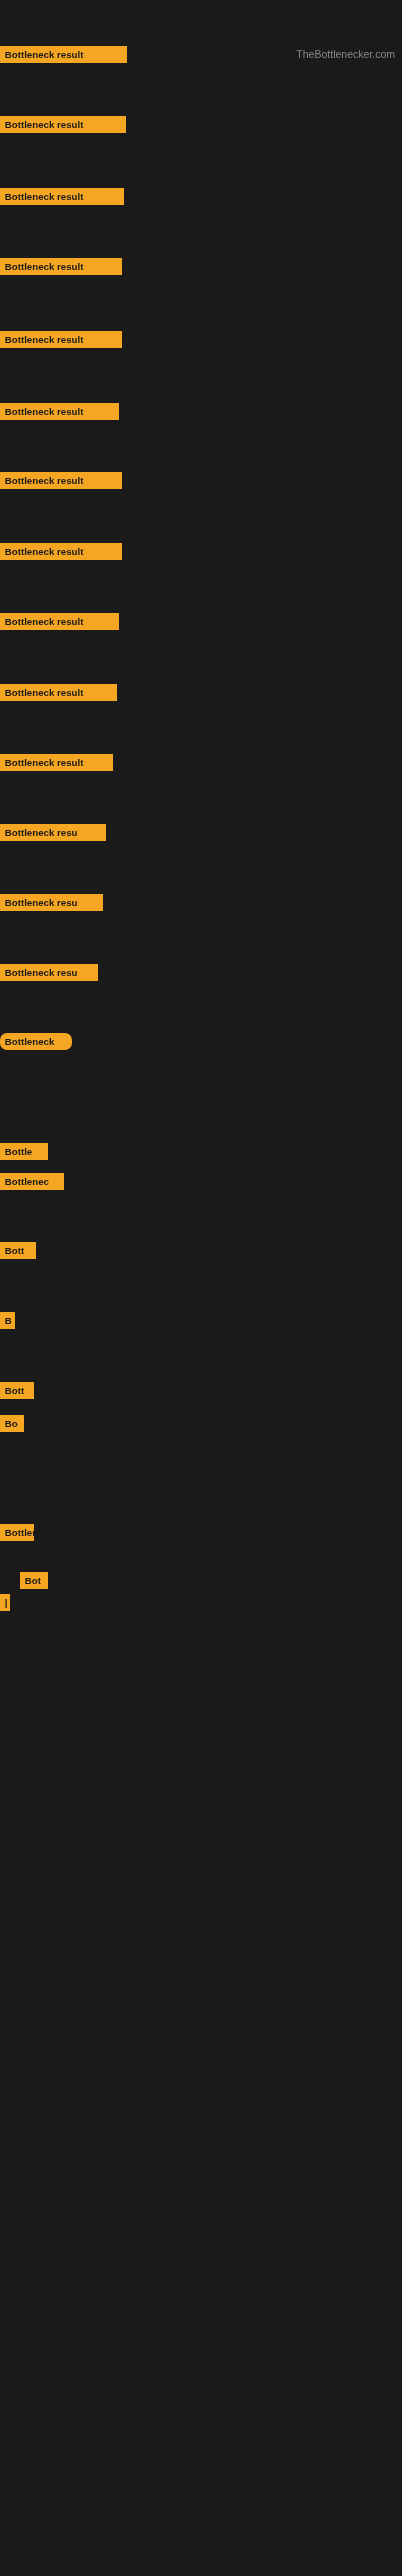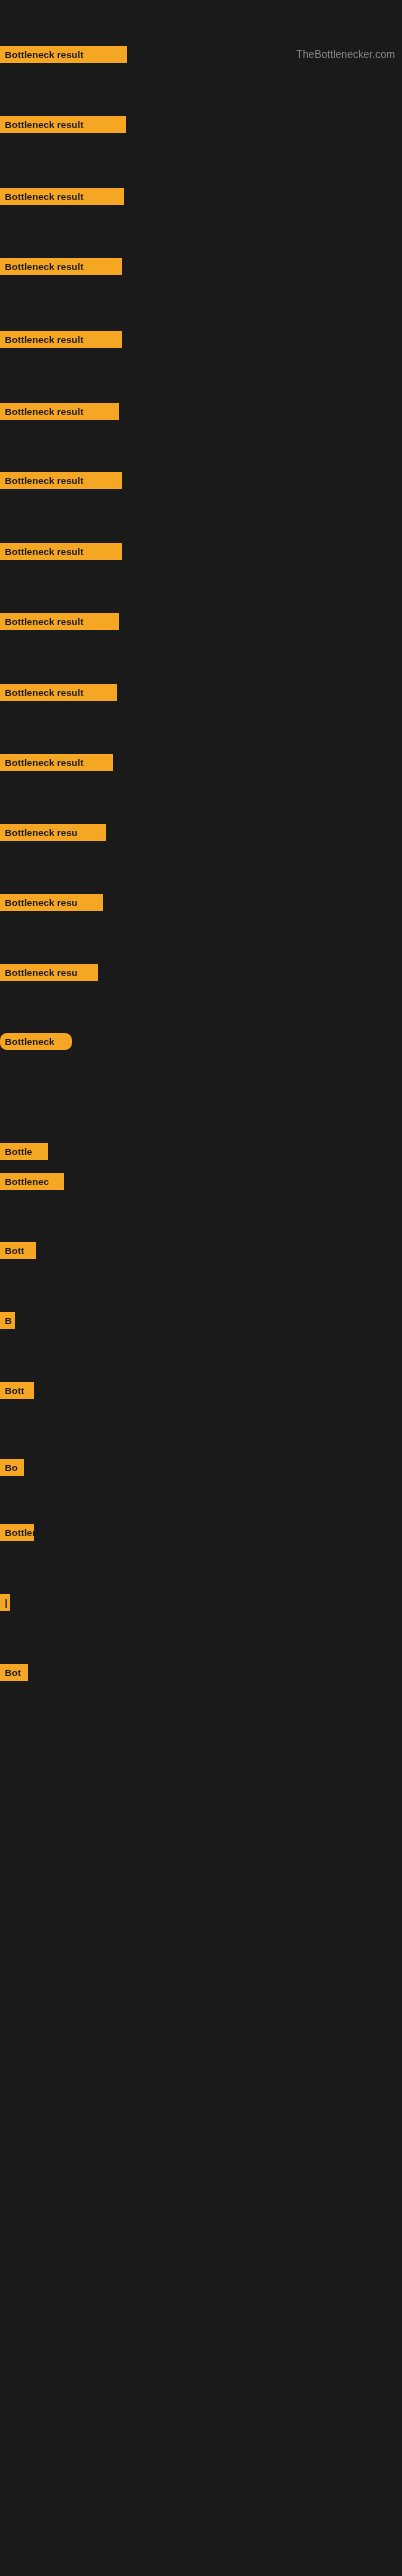--- a/index.html
+++ b/index.html
@@ -53,18 +53,18 @@
     <div class="bottleneck-label" style="top: 754px; max-width: 113px; width: 113px;">Bottleneck result</div>
     <div class="bottleneck-label" style="top: 824px; max-width: 106px; width: 106px;">Bottleneck resu</div>
     <div class="bottleneck-label" style="top: 894px; max-width: 103px; width: 103px;">Bottleneck resu</div>
     <div class="bottleneck-label" style="top: 964px; max-width: 98px; width: 98px;">Bottleneck resu</div>
     <div class="bottleneck-label" style="top: 1033px; max-width: 72px; width: 72px; border-radius: 7px;">Bottleneck</div>
     <div class="bottleneck-label" style="top: 1143px; max-width: 48px; width: 48px;">Bottle</div>
     <div class="bottleneck-label" style="top: 1173px; max-width: 64px; width: 76px;">Bottlenec</div>
     <div class="bottleneck-label" style="top: 1242px; max-width: 36px; width: 36px;">Bott</div>
     <div class="bottleneck-label" style="top: 1312px; max-width: 14.5px; width: 14.5px;">B</div>
     <div class="bottleneck-label" style="top: 1382px; max-width: 34px; width: 34px;">Bott</div>
-    <div class="bottleneck-label" style="top: 1459px; max-width: 24px; width: 24px;">Bo</div>
+    <div class="bottleneck-label" style="top: 1415px; max-width: 24px; width: 24px;">Bo</div>
     <div class="bottleneck-label" style="top: 1524px; max-width: 47px; width: 34px;">Bottler</div>
     <div class="bottleneck-label" style="top: 1594px; max-width: 8px; width: 8px;">|</div>
-    <div class="bottleneck-label" style="top: 1664px; max-width: 28px; width: 28px;">Bot</div>
+    <div class="bottleneck-label" style="top: 1572px; max-width: 28px; width: 28px; margin-left: 20px;">Bot</div>
   </div>
 
 
 </body></html>

